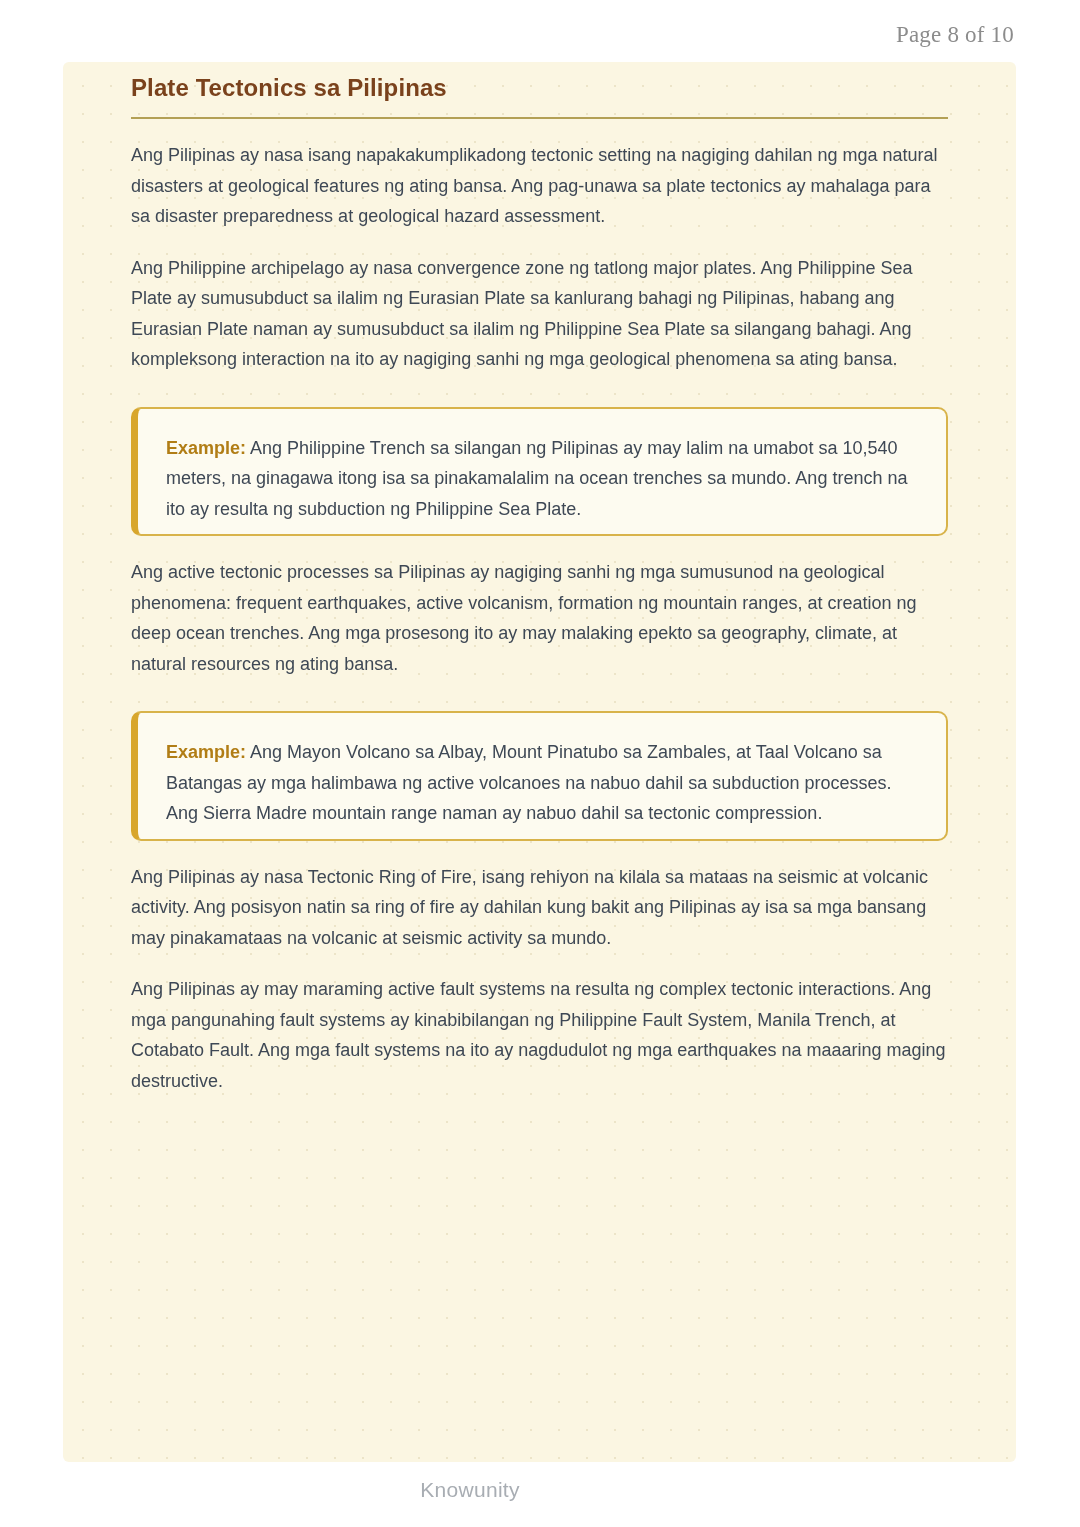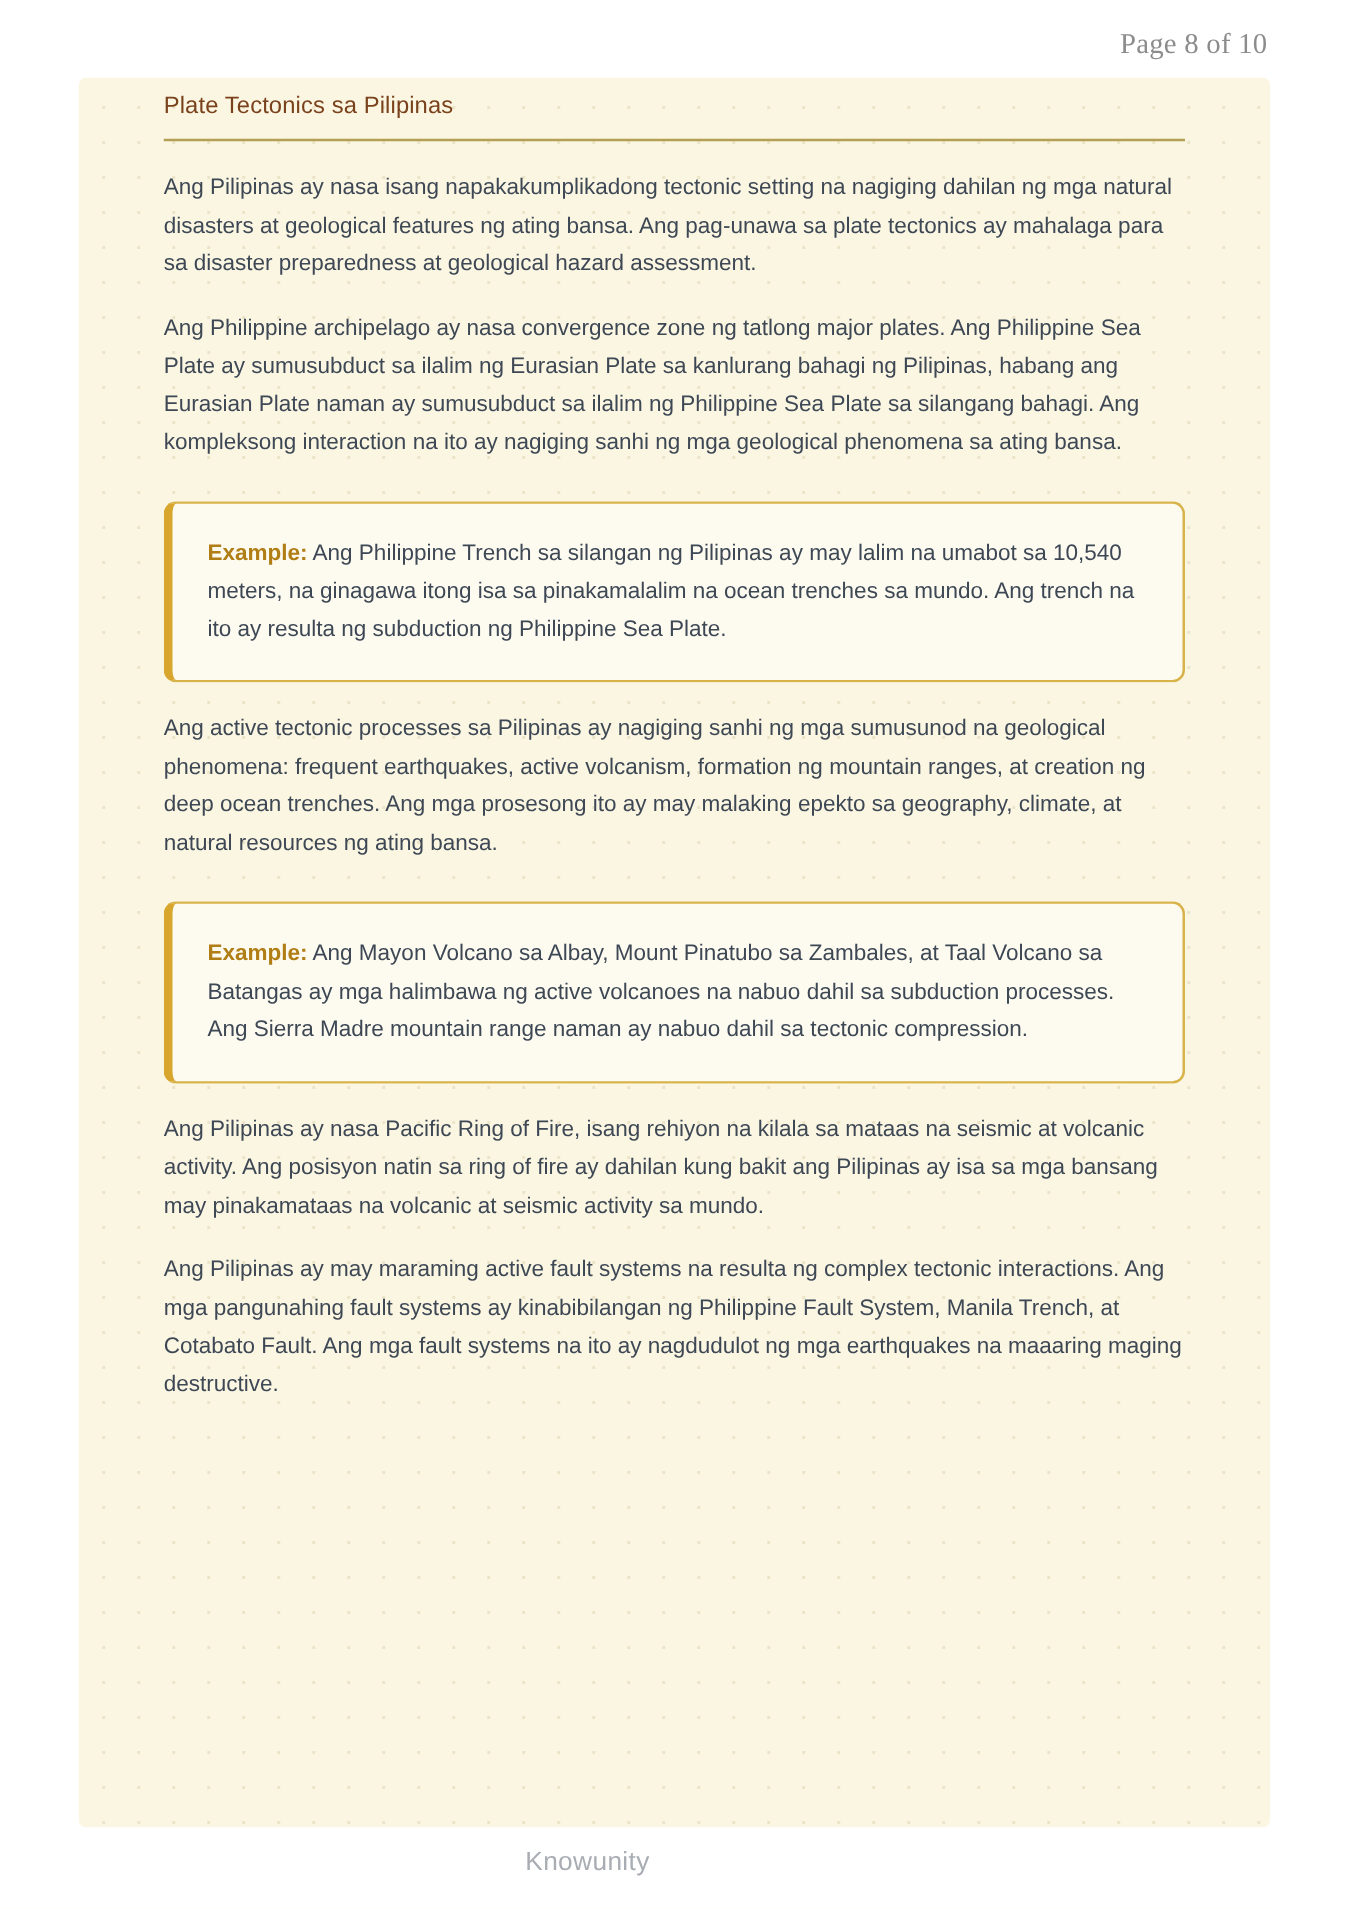--- a/index.html
+++ b/index.html
@@ -32,22 +32,22 @@
     min-height: 1400px;
     padding: 12px 68px 30px 68px;
     border-radius: 6px;
     background-color: #fbf6e2;
     background-image: radial-gradient(circle, #ece4c8 1.3px, rgba(0,0,0,0) 1.4px);
     background-size: 28px 28px;
     background-position: 6px 10px;
   }
 
   .section-heading {
-    font-size: 19px;
-    font-weight: normal;
+    font-size: 24px;
+    font-weight: bold;
     color: #7a421c;
     margin: 34px 0 0 0;
     padding: 0 0 15px 0;
     border-bottom: 2px solid #b3a055;
     letter-spacing: 0.1px;
   }
   .section-heading.first {
     margin-top: 0;
   }
 
@@ -57,21 +57,21 @@
     color: #3e4855;
     margin: 21px 0 0 0;
   }
 
   .example-box {
     margin: 32px 0 0 0;
     background: #fdfbf0;
     border: 2px solid #d8b34a;
     border-left: 7px solid #d8a62c;
     border-radius: 10px;
-    padding: 24px 28px 26px 28px;
+    padding: 24px 28px 10px 28px;
     font-size: 18px;
     line-height: 30.5px;
     color: #3e4855;
   }
   .example-label {
     font-weight: bold;
     color: #b17d15;
   }
 
   .footer {
@@ -90,17 +90,17 @@
 
 <div class="page-number">Page 8 of 10</div>
 
 <div class="document" id="doc">
     <h2 class="section-heading first">Plate Tectonics sa Pilipinas</h2>
     <p class="paragraph">Ang Pilipinas ay nasa isang napakakumplikadong tectonic setting na nagiging dahilan ng mga natural disasters at geological features ng ating bansa. Ang pag-unawa sa plate tectonics ay mahalaga para sa disaster preparedness at geological hazard assessment.</p>
     <p class="paragraph">Ang Philippine archipelago ay nasa convergence zone ng tatlong major plates. Ang Philippine Sea Plate ay sumusubduct sa ilalim ng Eurasian Plate sa kanlurang bahagi ng Pilipinas, habang ang Eurasian Plate naman ay sumusubduct sa ilalim ng Philippine Sea Plate sa silangang bahagi. Ang kompleksong interaction na ito ay nagiging sanhi ng mga geological phenomena sa ating bansa.</p>
     <div class="example-box"><span class="example-label">Example:</span> <span> Ang Philippine Trench sa silangan ng Pilipinas ay may lalim na umabot sa 10,540 meters, na ginagawa itong isa sa pinakamalalim na ocean trenches sa mundo. Ang trench na ito ay resulta ng subduction ng Philippine Sea Plate.</span></div>
     <p class="paragraph">Ang active tectonic processes sa Pilipinas ay nagiging sanhi ng mga sumusunod na geological phenomena: frequent earthquakes, active volcanism, formation ng mountain ranges, at creation ng deep ocean trenches. Ang mga prosesong ito ay may malaking epekto sa geography, climate, at natural resources ng ating bansa.</p>
     <div class="example-box"><span class="example-label">Example:</span> <span> Ang Mayon Volcano sa Albay, Mount Pinatubo sa Zambales, at Taal Volcano sa Batangas ay mga halimbawa ng active volcanoes na nabuo dahil sa subduction processes. Ang Sierra Madre mountain range naman ay nabuo dahil sa tectonic compression.</span></div>
-    <p class="paragraph">Ang Pilipinas ay nasa Pacific Ring of Fire, isang rehiyon na kilala sa mataas na seismic at volcanic activity. Ang posisyon natin sa ring of fire ay dahilan kung bakit ang Pilipinas ay isa sa mga bansang may pinakamataas na volcanic at seismic activity sa mundo.</p>
+    <p class="paragraph">Ang Pilipinas ay nasa Tectonic Ring of Fire, isang rehiyon na kilala sa mataas na seismic at volcanic activity. Ang posisyon natin sa ring of fire ay dahilan kung bakit ang Pilipinas ay isa sa mga bansang may pinakamataas na volcanic at seismic activity sa mundo.</p>
     <p class="paragraph">Ang Pilipinas ay may maraming active fault systems na resulta ng complex tectonic interactions. Ang mga pangunahing fault systems ay kinabibilangan ng Philippine Fault System, Manila Trench, at Cotabato Fault. Ang mga fault systems na ito ay nagdudulot ng mga earthquakes na maaaring maging destructive.</p>
   </div>
 
 <div class="footer">Knowunity</div>
 
 </body></html>

